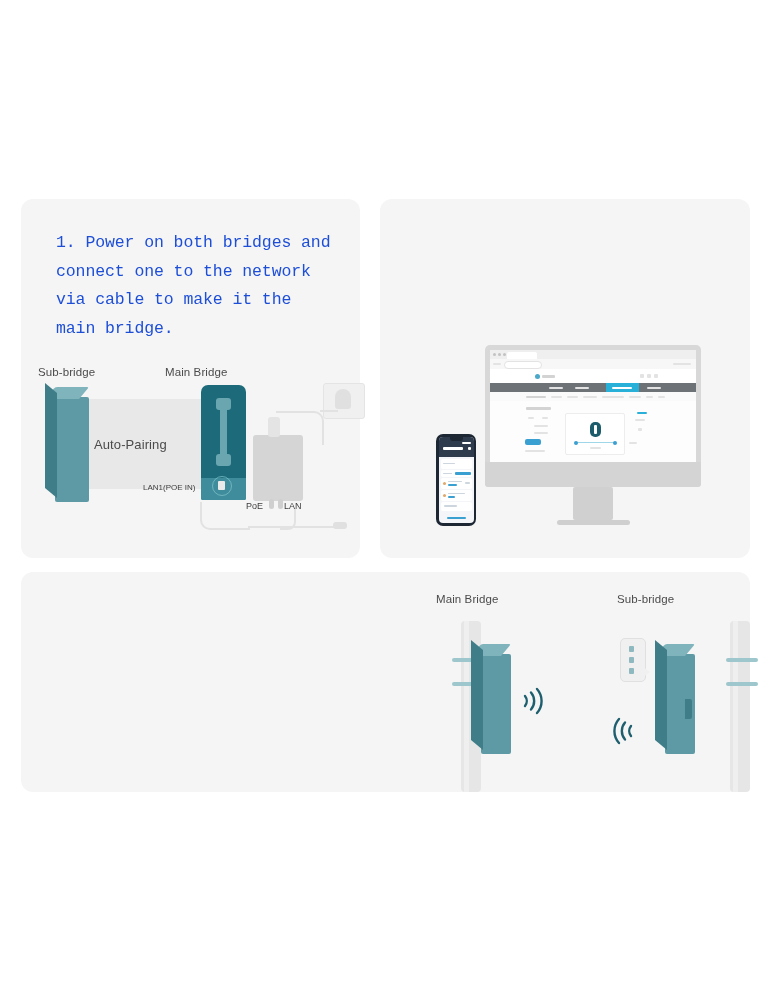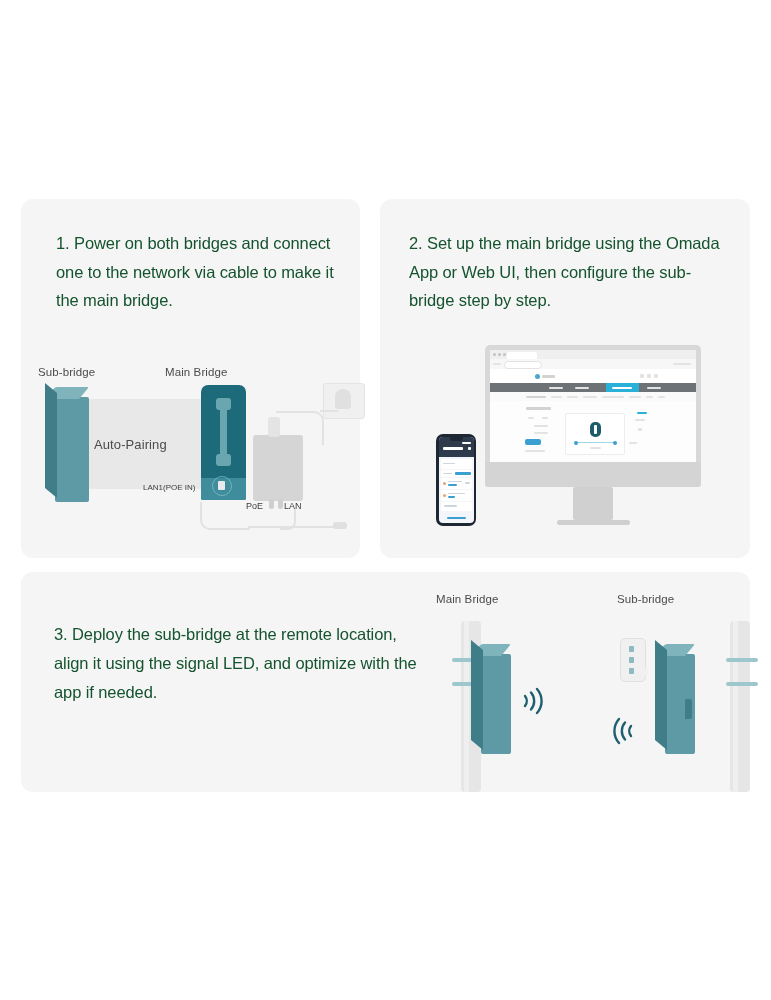--- a/index.html
+++ b/index.html
@@ -28,24 +28,25 @@
     position: absolute;
     background: #f5f5f5;
     border-radius: 12px;
   }
   #card-1 { left: 21px;  top: 199px; width: 339px; height: 359px; }
   #card-2 { left: 380px; top: 199px; width: 370px; height: 359px; }
   #card-3 { left: 21px;  top: 572px; width: 729px; height: 220px; }
 
   .card-text {
     position: absolute;
-    color: #14532d;
+    color: #1d4ed8;
     font-size: 16.5px;
     line-height: 28.5px;
     letter-spacing: -0.1px;
+    font-family: Liberation Mono, monospace;
   }
   #card-1 .card-text { left: 35px; top: 30px; width: 280px; }
   #card-2 .card-text { left: 29px; top: 30px; width: 320px; }
   #card-3 .card-text { left: 33px; top: 48px; width: 370px; font-size: 16.5px; line-height: 29px;}
 
   
   .illus { position: absolute; }
   .label {
     position: absolute;
     color: #4b4b4b;
@@ -241,21 +242,20 @@
     <div class="gray-box" style="left:302px; top:184px; width:40px; height:34px; background:#f0f0f0; border:1px solid #e4e4e4;"></div>
     <div style="position:absolute; left:314px; top:190px; width:16px; height:20px; background:#e0e0e0; border-radius:8px 8px 3px 3px;"></div>
     <div class="cable-line" style="left:299px; top:211px; width:18px; height:2px;"></div>
 
     <div class="cable-line" style="left:261px; top:327px; width:55px; height:2px;"></div>
     <div class="cable" style="left:259px; top:310px; width:14px; height:19px; border-top:none; border-left:none; border-radius:0 0 8px 0;"></div>
     <div class="gray-box" style="left:312px; top:323px; width:14px; height:7px; background:#e0e0e0;"></div>
   </div>
 
   <div class="card" id="card-2">
-    <div class="card-text">2. Set up the main bridge using the Omada App or Web UI, then configure the sub-bridge step by step.</div>
 
     <div class="illus" style="left:105px; top:146px; width:228px; height:185px;">
       <div class="mon-bezel" style="left:0; top:0; width:216px; height:142px;"></div>
       <div class="mon-screen" style="left:5px; top:5px; width:206px; height:112px;">
 
         <div class="brw-bar" style="left:0; top:0; width:206px; height:9px; background:#efefef;"></div>
         <div class="brw-tab" style="left:17px; top:1.5px; width:30px; height:7.5px; background:#ffffff;"></div>
         <div class="brw-dot" style="left:3px; top:3px;"></div>
         <div class="brw-dot" style="left:8px; top:3px;"></div>
         <div class="brw-dot" style="left:13px; top:3px;"></div>
@@ -349,21 +349,20 @@
         <div class="ph-card" style="left:2px; top:65px; width:31px; height:9px;">
           <div class="ph-line" style="left:3px; top:3px; width:13px; height:1.5px;"></div>
         </div>
 
         <div class="ph-line blue" style="left:8px; top:80px; width:19px; height:2px;"></div>
       </div>
     </div>
   </div>
 
   <div class="card" id="card-3">
-    <div class="card-text">3. Deploy the sub-bridge at the remote location, align it using the signal LED, and optimize with the app if needed.</div>
 
     <div class="label" style="left:415px; top:21px;">Main Bridge</div>
     <div class="label" style="left:596px; top:21px;">Sub-bridge</div>
 
     <div class="pole" style="left:440px; top:49px; width:20px; height:171px;">
       <div class="pole-sheen"></div>
     </div>
     <div class="bracket" style="left:431px; top:86px; width:32px;"></div>
     <div class="bracket" style="left:431px; top:110px; width:32px;"></div>
     <div class="dev3d" style="left:450px; top:72px; width:30px; height:100px;">

